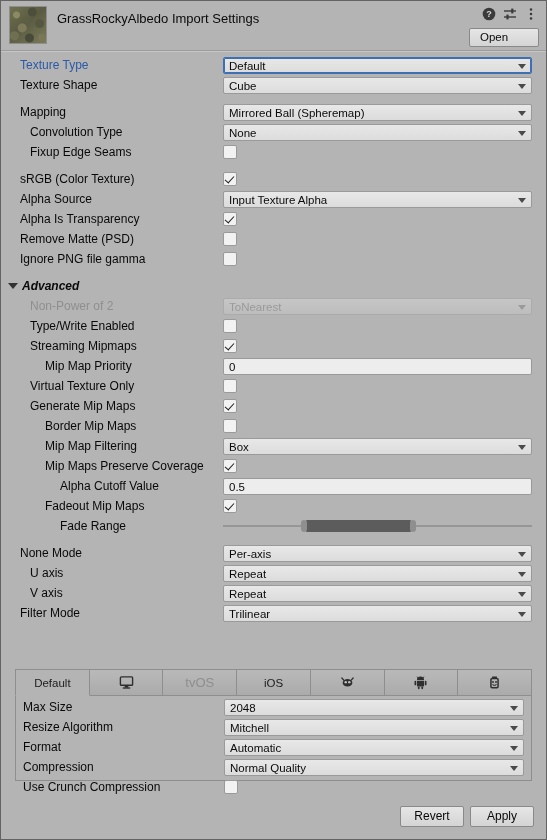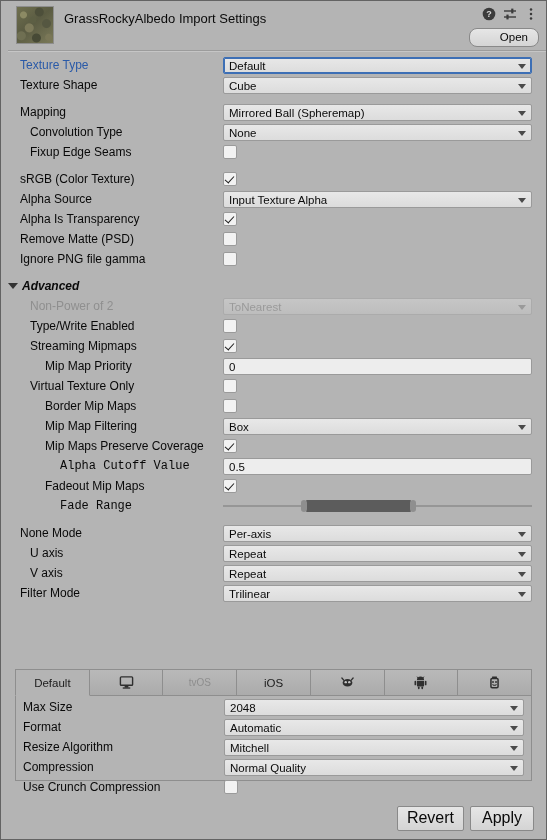--- a/index.html
+++ b/index.html
@@ -16,21 +16,20 @@
     border: 1px solid #636363;
     box-sizing: border-box;
   }
 
   
   .header {
     height: 50px;
     background: #b4b4b4;
     position: relative;
     box-sizing: border-box;
-    margin-left: 7px;
   }
   .thumb {
     position: absolute;
     left: 8px; top: 5px;
     width: 38px; height: 38px;
     border: 1px solid #8e8e8e;
     box-sizing: border-box;
     background-color: #6a6a4e;
     background-image:
       radial-gradient(circle at 18% 22%, #8c8a64 0 3px, transparent 4px),
@@ -54,24 +53,24 @@
     right: 8px; top: 6px;
     display: flex; align-items: center; gap: 7px;
   }
   .ic { width: 14px; height: 14px; display:block; }
   .open-btn {
     position: absolute;
     right: 7px; top: 27px;
     min-width: 48px;
     padding: 2px 10px 3px 10px;
     font-size: 11.5px;
-    text-align: right;
+    text-align: left;
     background: linear-gradient(#e6e6e6,#d4d4d4);
     border: 1px solid #898989;
-    border-radius: 8px;
+    border-radius: 2px;
     color: #090909;
   }
   .hdr-sep {
     position: absolute; left: 0; right: 0; top: 49px;
     height: 1px; background: #9c9c9c;
   }
   .hdr-sep2 {
     position: absolute; left: 0; right: 0; top: 50px;
     height: 1px; background: #c6c6c6;
   }
@@ -92,21 +91,21 @@
     left: 0; top: 0;
     height: 20px;
     line-height: 20px;
     font-size: 12px;
     white-space: nowrap;
     color: #090909;
   }
   .label.i0 { left: 19px; }
   .label.i1 { left: 29px; }
   .label.i2 { left: 44px; }
-  .label.i3 { left: 59px; font-family: Liberation Mono, monospace; }
+  .label.i3 { left: 59px; }
   .label.blue { color: #2a5aa8; }
   .label.dim  { color: #8f8f8f; }
   .label.bold { font-weight: bold; }
 
   .ctl { position: absolute; left: 222px; right: 14px; top: 0; height: 20px; }
 
   
   .dd {
     height: 17px;
     margin-top: 2px;
@@ -236,41 +235,41 @@
     box-sizing: border-box;
     font-size: 11.5px;
     color: #1c1c1c;
   }
   .tab:first-child { border-left: 1px solid #8e8e8e; }
   .tab.active {
     background: #b4b4b4;
     border-bottom: 1px solid #b4b4b4;
     font-weight: normal;
   }
-  .tab.dim { color: #8e8e8e; font-size: 10px; text-align: center; }
+  .tab.dim { color: #8e8e8e; font-size: 13px; text-align: center; }
   .tab svg { display:block; }
   .platform-body { position: absolute; left: 0; right: 0; top: 28px; }
   .platform-body .ctl { left: 208px; right: 7px; }
   .platform-body .label.i0 { left: 7px; }
 
   
   .footer {
     position: absolute;
     left: 0; right: 0; bottom: 0;
     height: 40px;
   }
   .footer-btns {
     position: absolute; right: 12px; top: 7px;
     display: flex; gap: 6px;
   }
   .fbtn {
     min-width: 44px;
     padding: 2px 9px 3px 9px;
     text-align: center;
-    font-size: 16px;
+    font-size: 12px;
     background: linear-gradient(#e6e6e6,#d4d4d4);
     border: 1px solid #898989;
     border-radius: 2px;
     color: #090909;
   }
 </style>
 </head>
 <body>
 
 <div class="header">
@@ -415,20 +414,26 @@
         </div>
       </div>
     </div>
     <div class="row">
       <div class="label i1">Virtual Texture Only</div>
       <div class="ctl">
         <div class="cb"></div>
       </div>
     </div>
     <div class="row">
+      <div class="label i1">Generate Mip Maps</div>
+      <div class="ctl">
+        <div class="cb on"></div>
+      </div>
+    </div>
+    <div class="row">
       <div class="label i2">Border Mip Maps</div>
       <div class="ctl">
         <div class="cb"></div>
       </div>
     </div>
     <div class="row">
       <div class="label i2">Mip Map Filtering</div>
       <div class="ctl">
         <div class="dd">
           <span>Box</span>
@@ -564,33 +569,33 @@
       <div class="row">
         <div class="label i0">Max Size</div>
         <div class="ctl">
           <div class="dd">
             <span>2048</span>
             <span class="caret"></span>
           </div>
         </div>
       </div>
       <div class="row">
+        <div class="label i0">Resize Algorithm</div>
+        <div class="ctl">
+          <div class="dd">
+            <span>Mitchell</span>
+            <span class="caret"></span>
+          </div>
+        </div>
+      </div>
+      <div class="row">
         <div class="label i0">Format</div>
         <div class="ctl">
           <div class="dd">
             <span>Automatic</span>
-            <span class="caret"></span>
-          </div>
-        </div>
-      </div>
-      <div class="row">
-        <div class="label i0">Resize Algorithm</div>
-        <div class="ctl">
-          <div class="dd">
-            <span>Mitchell</span>
             <span class="caret"></span>
           </div>
         </div>
       </div>
       <div class="row">
         <div class="label i0">Compression</div>
         <div class="ctl">
           <div class="dd">
             <span>Normal Quality</span>
             <span class="caret"></span>

